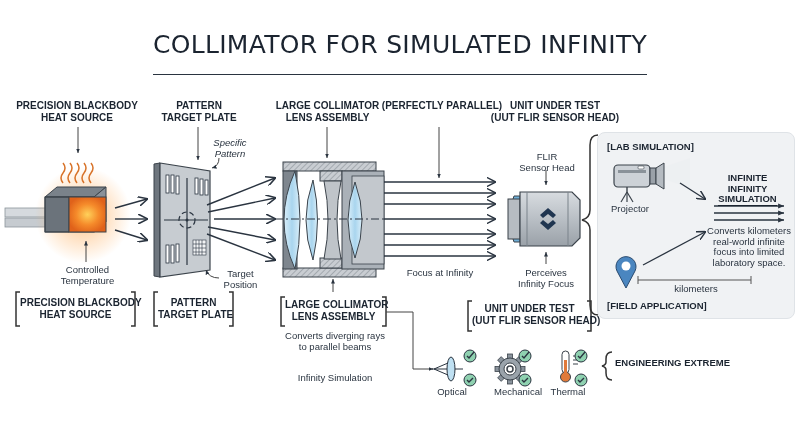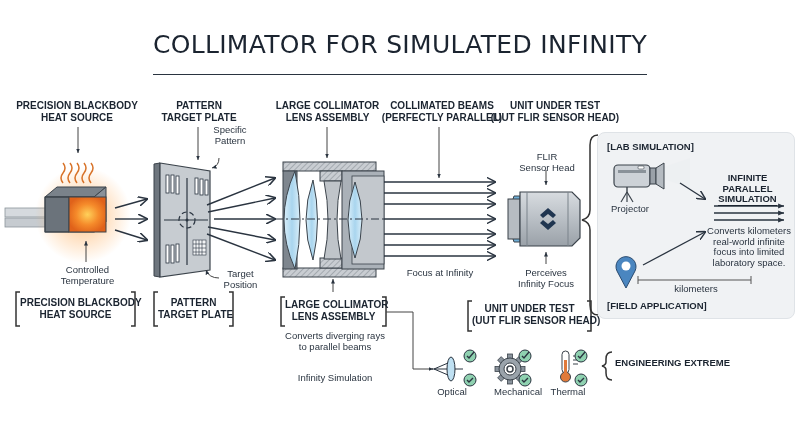--- a/index.html
+++ b/index.html
@@ -27,21 +27,20 @@
 </div>
 <div class="abs hdr" style="left:145px; top:100px; width:108px;">
   <div>PATTERN</div>
     <div>TARGET PLATE</div>
 </div>
 <div class="abs hdr" style="left:265px; top:100px; width:125px;">
   <div>LARGE COLLIMATOR</div>
     <div>LENS ASSEMBLY</div>
 </div>
 <div class="abs hdr" style="left:377px; top:100px; width:130px;">
-  <div>COLLIMATED BEAMS</div>
     <div>(PERFECTLY PARALLEL)</div>
 </div>
 <div class="abs hdr" style="left:490px; top:100px; width:130px;">
   <div>UNIT UNDER TEST</div>
     <div>(UUT FLIR SENSOR HEAD)</div>
 </div>
 
 <div class="abs panel"></div>
 
 <svg width="800" height="426" viewBox="0 0 800 426">
@@ -289,21 +288,21 @@
         <circle cx="581" cy="356" r="6" fill="#8fd1b0"></circle>
         <path d="M578,356 l2,2 l5,-6" fill="none" stroke-width="1.4"></path>
       </g>
     <g>
         <circle cx="581" cy="380" r="6" fill="#8fd1b0"></circle>
         <path d="M578,380 l2,2 l4,-4" fill="none" stroke-width="1.4"></path>
       </g>
   </g>
 </svg>
 
-<div class="abs lbl" style="left:200px; top:124px; width:60px;">
+<div class="abs lbl" style="left:200px; top:137px; width:60px;font-style:italic;">
   <div>Specific</div>
     <div>Pattern</div>
 </div>
 <div class="abs lbl" style="left:50px; top:264px; width:75px;">
   <div>Controlled</div>
     <div>Temperature</div>
 </div>
 <div class="abs lbl" style="left:218px; top:268px; width:45px;">
   <div>Target</div>
     <div>Position</div>
@@ -337,21 +336,21 @@
 
 <div class="abs lbl" style="left:280px; top:330px; width:110px;text-align:center;">
   <div>Converts diverging rays</div>
   <div>to parallel beams</div>
   <div style="margin-top:20px;">Infinity Simulation</div>
 </div>
 
 <div class="abs small-b" style="left:607px; top:141px;">[LAB SIMULATION]</div>
 <div class="abs lbl" style="left:608px; top:203px; width:44px;">Projector</div>
 <div class="abs hdr" style="left:705px; top:173px; width:85px; font-size:9.5px; line-height:10.5px;text-align:center;">
-  <div>INFINITE</div><div>PARALLEL</div><div style="border-bottom:1.5px solid #1b2430; display:inline-block;">SIMULATION</div>
+  <div>INFINITE</div><div>INFINITY</div><div style="border-bottom:1.5px solid #1b2430; display:inline-block;">SIMULATION</div>
 </div>
 <div class="abs lbl" style="left:705px; top:226px; width:88px; line-height:10.5px;">
   <div>Converts kilometers</div>
     <div>real-world infinite</div>
     <div>focus into limited</div>
     <div>laboratory space.</div>
 </div>
 <div class="abs lbl" style="left:668px; top:283px; width:56px;">kilometers</div>
 <div class="abs small-b" style="left:607px; top:300px;">[FIELD APPLICATION]</div>
 

